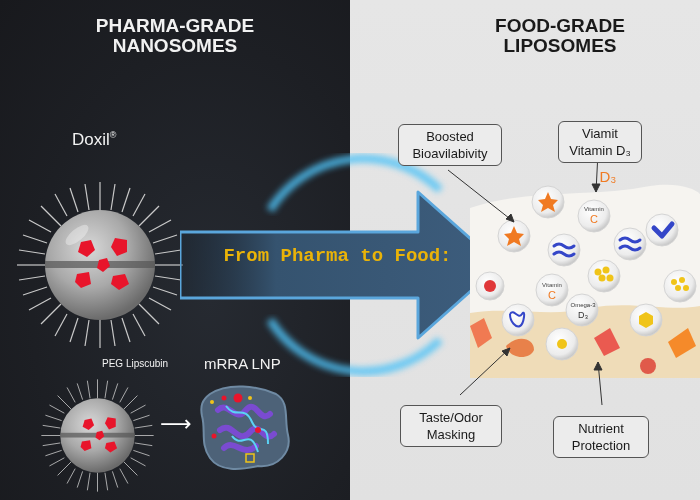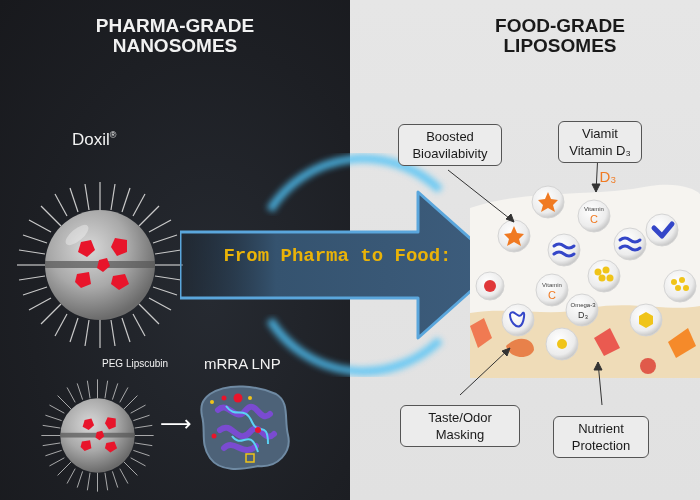--- a/index.html
+++ b/index.html
@@ -238,20 +238,20 @@
 </svg>
 
 <div class="callout" style="left:398px;top:124px;width:104px">
   <div>Boosted</div>
   <div>Bioavilabivity</div>
 </div>
 <div class="callout" style="left:558px;top:121px;width:84px">
   <div>Viamit</div>
   <div>Vitamin D₃</div>
 </div>
-<div class="callout" style="left:400px;top:405px;width:120px">
+<div class="callout" style="left:400px;top:405px;width:102px">
   <div>Taste/Odor</div>
   <div>Masking</div>
 </div>
 <div class="callout" style="left:553px;top:416px;width:96px">
   <div>Nutrient</div>
   <div>Protection</div>
 </div>
 
 </body></html>

